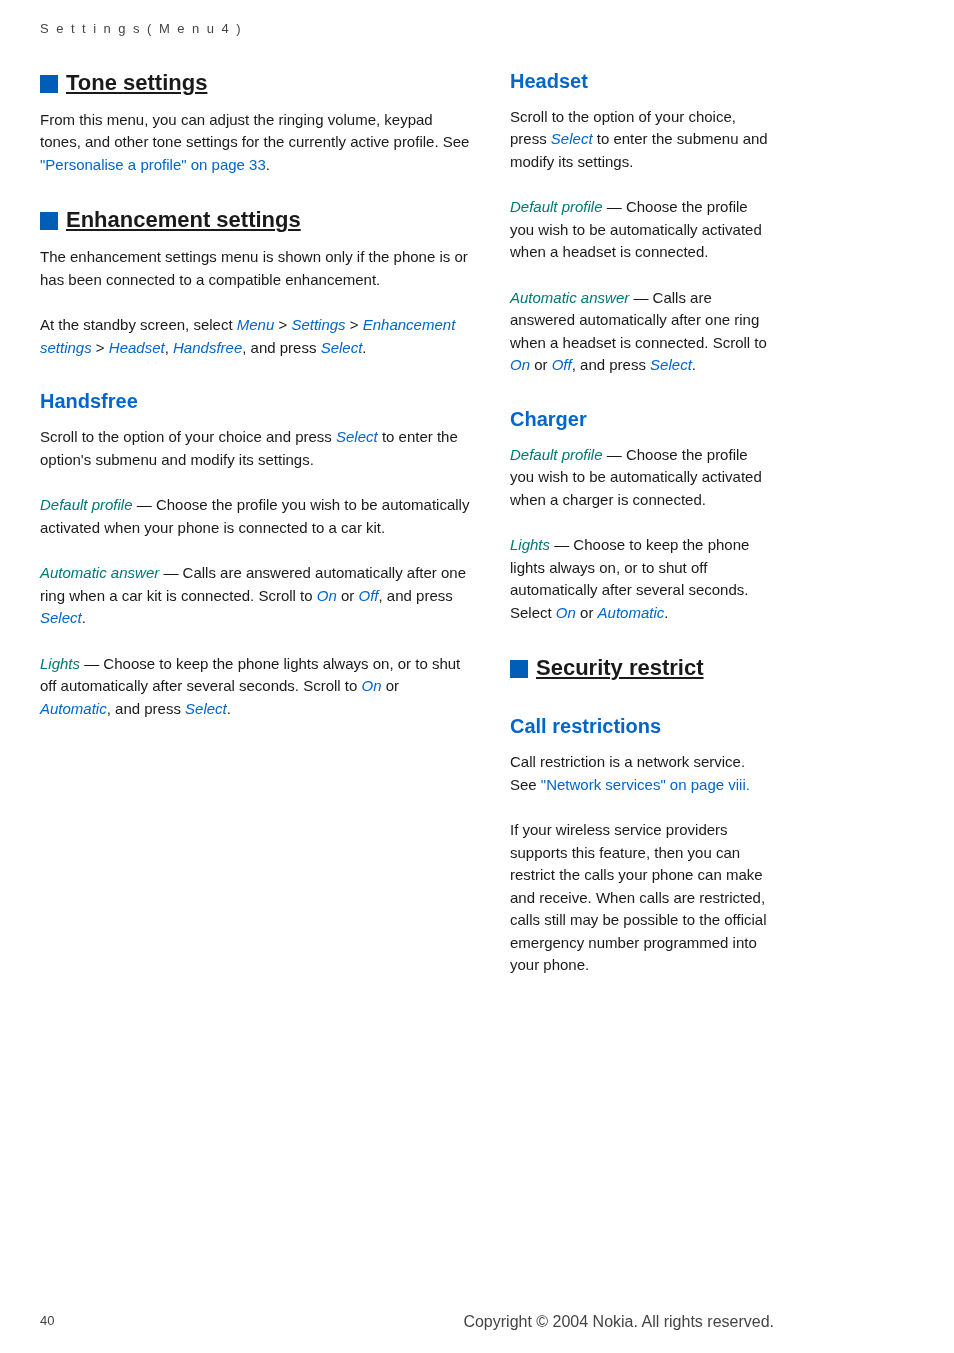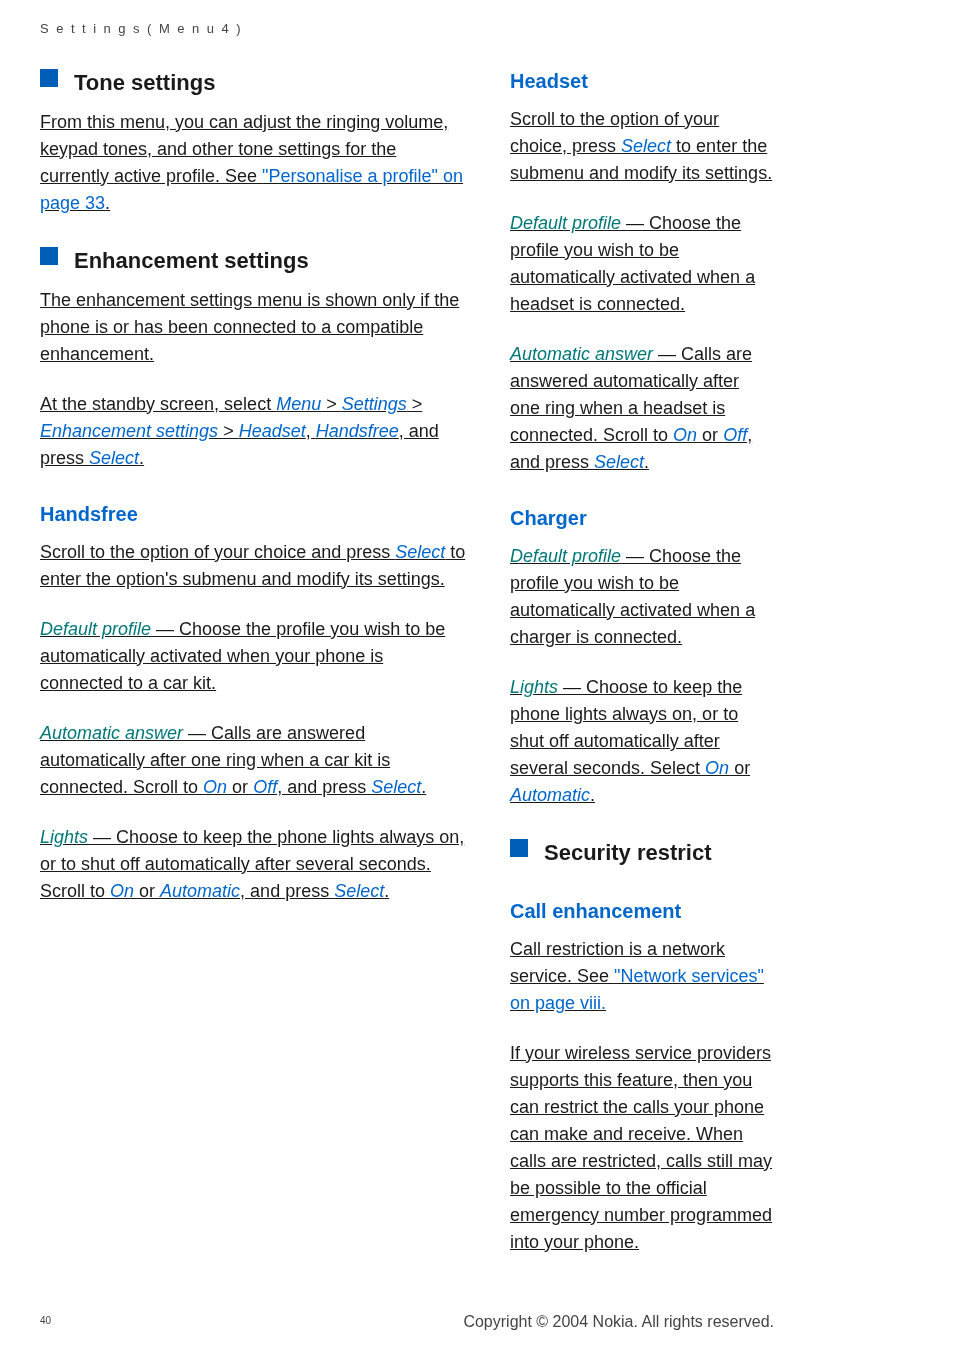--- a/index.html
+++ b/index.html
@@ -46,23 +46,24 @@
     .col-right {
       flex: 1;
     }
 
     .section {
       margin-bottom: 28px;
     }
 
     .section-title-with-icon {
       display: flex;
-      align-items: flex-start;
-      gap: 16px;
+      align-items: center;
+      gap: 8px;
       margin-bottom: 10px;
+      text-decoration: underline;
     }
 
     .blue-square {
       width: 18px;
       height: 18px;
       background: #005eb8;
       flex-shrink: 0;
       margin-top: 2px;
     }
 
@@ -73,25 +74,24 @@
     }
 
     .section-title-sub {
       font-size: 20px;
       font-weight: bold;
       color: #0066cc;
       margin-bottom: 10px;
     }
 
     .body-text {
-      font-size: 18px;
+      font-size: 15px;
       color: #1a1a1a;
       margin-bottom: 10px;
       line-height: 1.5;
-      text-decoration: underline;
     }
 
     .link-text {
       color: #0066cc;
       text-decoration: none;
     }
 
     .italic-blue {
       color: #0066cc;
       font-style: italic;
@@ -113,21 +113,21 @@
       right: 0;
       display: flex;
       justify-content: space-between;
       align-items: center;
       padding: 0 40px;
       font-size: 13px;
       color: #444;
     }
 
     .footer-page {
-      font-size: 10px;
+      font-size: 13px;
     }
 
     .footer-copyright {
       font-size: 16px;
     }
   </style>
 </head>
 <body>
 
 <div class="page">
@@ -205,21 +205,21 @@
       </div>
 
       <div class="section">
         <div class="section-title-with-icon">
           <div class="blue-square"></div>
           <span class="section-title-main">Security restrict</span>
         </div>
       </div>
 
       <div class="section">
-        <div class="section-title-sub">Call enhancement</div>
+        <div class="section-title-sub">Call restrictions</div>
         <p class="body-text">
           <span>Call restriction is a network service. See </span><a class="link-text">"Network services" on page viii.</a>
         </p>
         <p class="body-text">If your wireless service providers supports this feature, then you can restrict the calls your phone can make and receive. When calls are restricted, calls still may be possible to the official emergency number programmed into your phone.</p>
       </div>
 
     </div>
   </div>
 
   <div class="footer">

